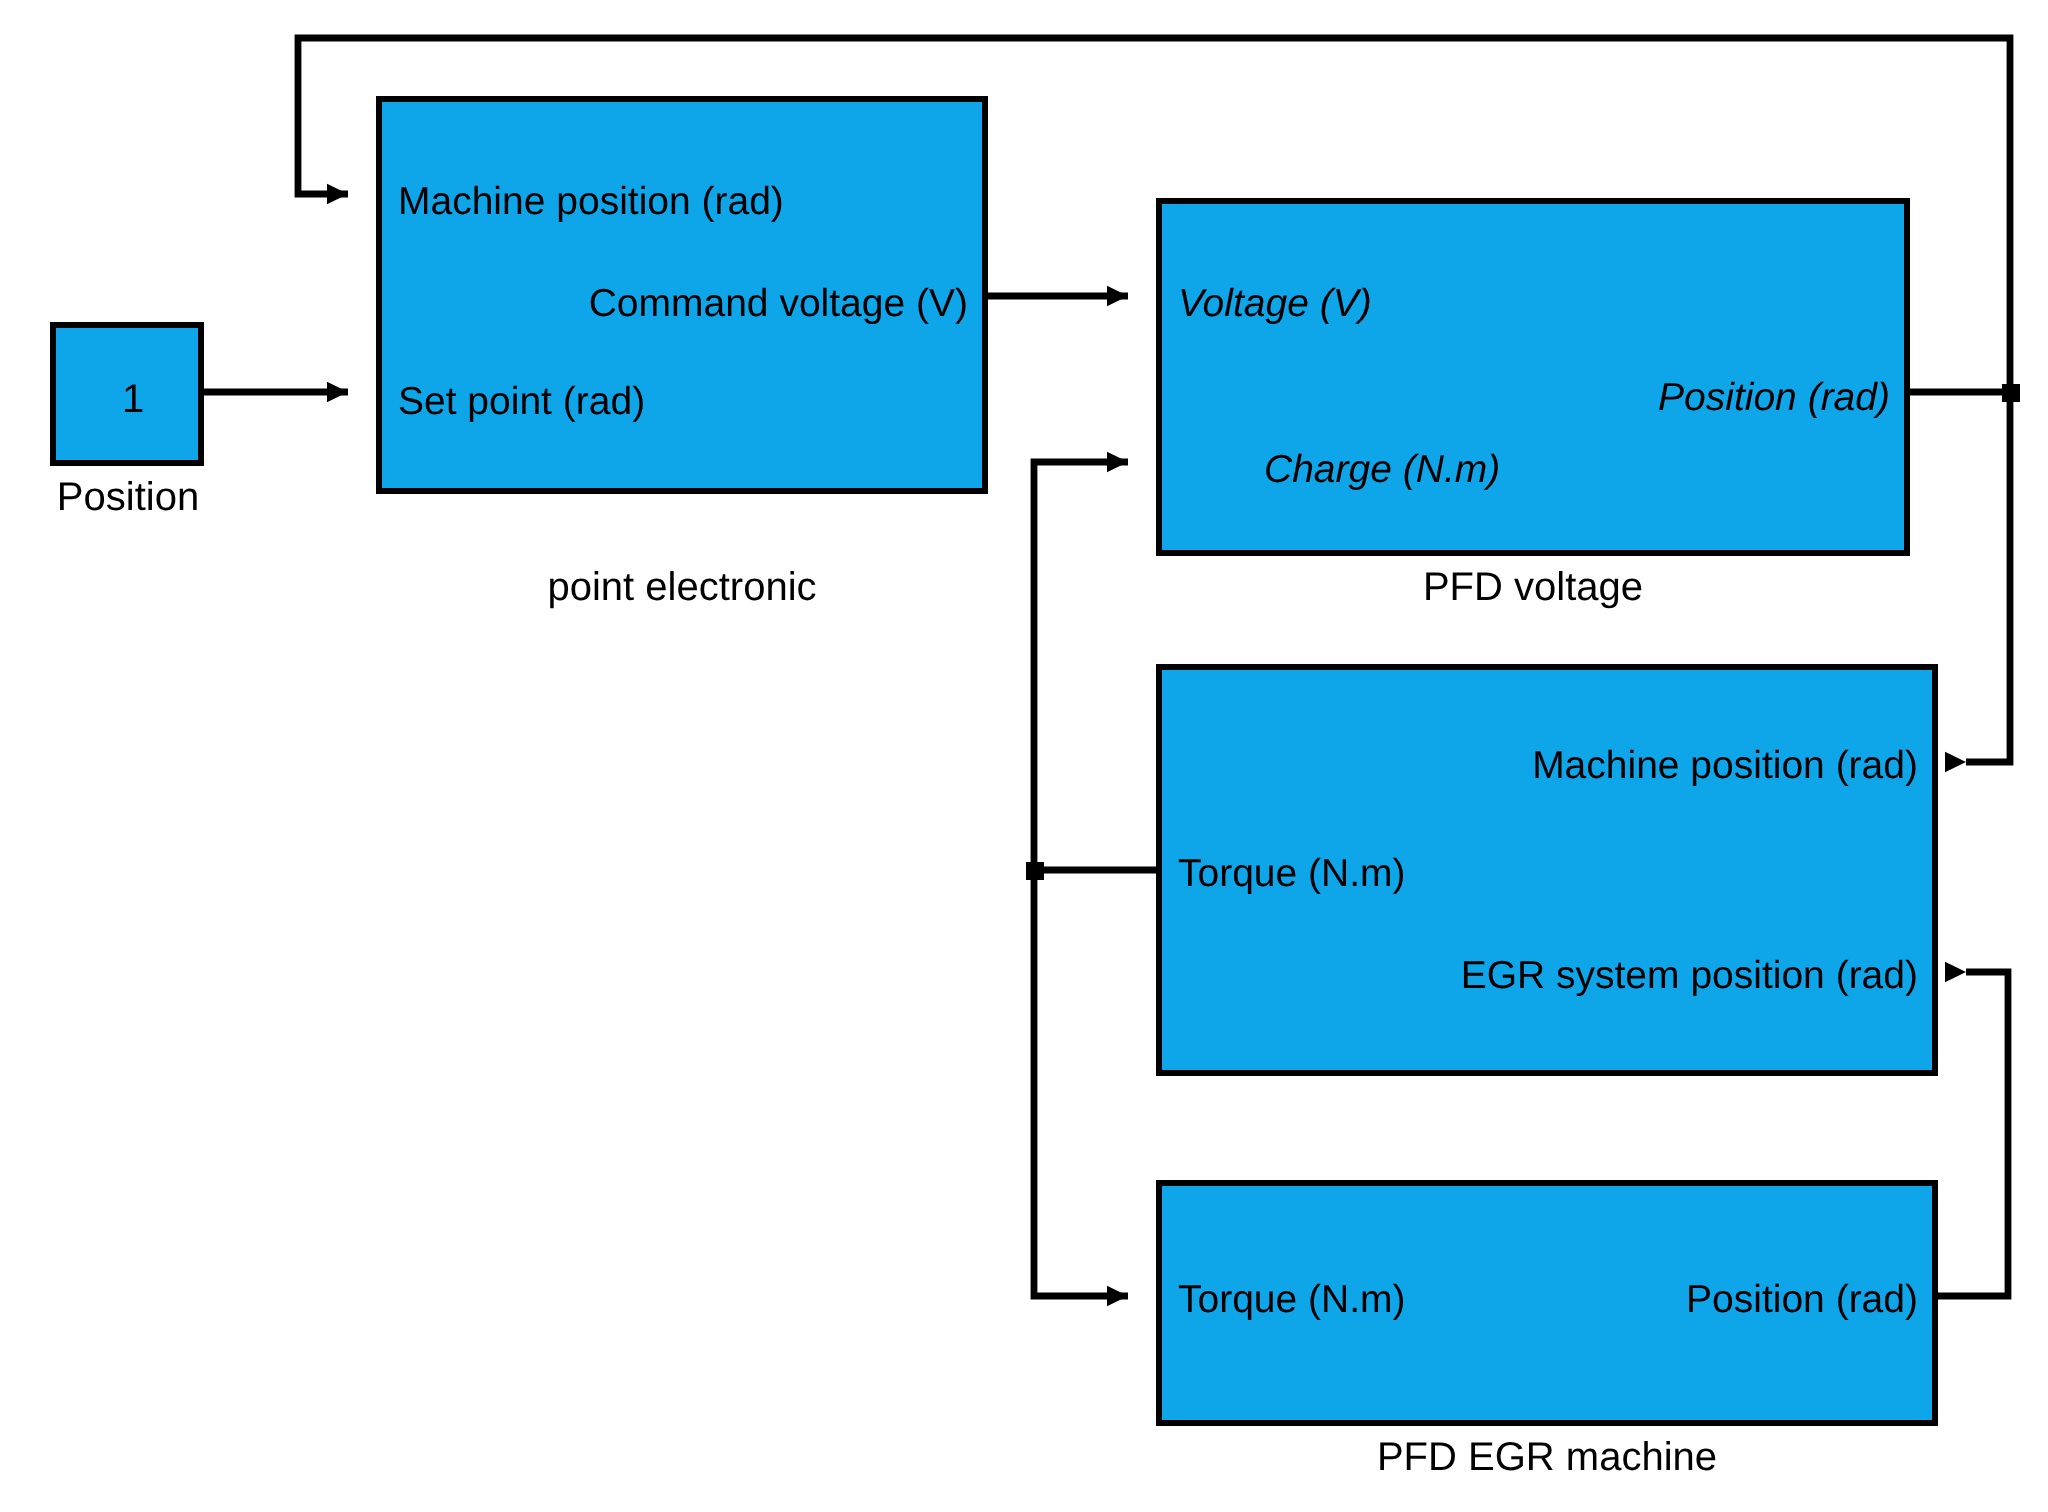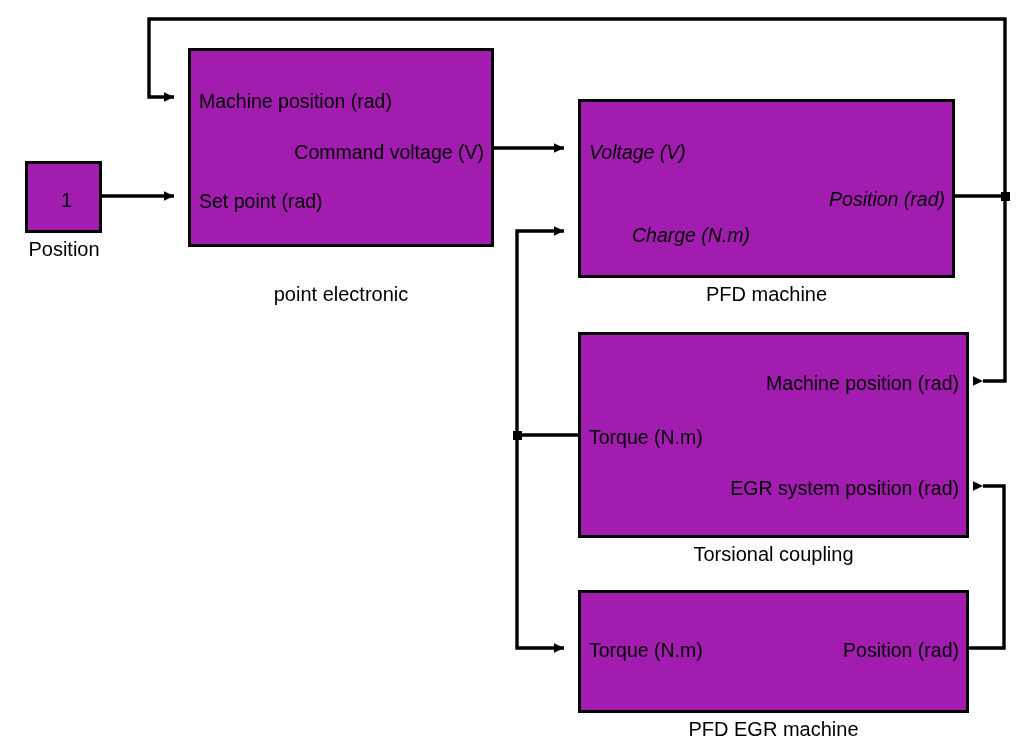--- a/index.html
+++ b/index.html
@@ -19,21 +19,21 @@
     position: absolute;
     left: 0;
     top: 0;
     width: 1024px;
     height: 756px;
   }
   .block {
     position: absolute;
     box-sizing: border-box;
     border: 3px solid #000000;
-    background: #a21caf;
+    background: #0ea5e9;
   }
   .port {
     position: absolute;
     font-size: 19.5px;
     color: #000000;
     white-space: nowrap;
     line-height: 1;
   }
   .port.left  { text-align: left; }
   .port.right { text-align: right; }
@@ -105,28 +105,27 @@
     <div class="port right" style="right:7px; top:92px;">Command voltage (V)</div>
     <div class="port left" style="left:8px; top:141px;">Set point (rad)</div>
   </div>
   <div class="caption" style="left:191px; top:283px; width:300px;">point electronic</div>
 
   <div class="block" style="left:578px; top:99px; width:377px; height:179px;font-style:italic;">
     <div class="port left" style="left:8px; top:41px;">Voltage (V)</div>
     <div class="port right" style="right:7px; top:88px;">Position (rad)</div>
     <div class="port left" style="left:8px; top:124px;margin-left:43px;">Charge (N.m)</div>
   </div>
-  <div class="caption" style="left:578px; top:283px; width:377px;">PFD machine</div>
+  <div class="caption" style="left:578px; top:283px; width:377px;">PFD voltage</div>
 
   <div class="block" style="left:578px; top:332px; width:391px; height:206px;">
     <div class="port right" style="right:7px; top:39px;">Machine position (rad)</div>
     <div class="port left" style="left:8px; top:93px;">Torque (N.m)</div>
     <div class="port right" style="right:7px; top:144px;">EGR system position (rad)</div>
   </div>
-  <div class="caption" style="left:578px; top:543px; width:391px;">Torsional coupling</div>
 
   <div class="block" style="left:578px; top:590px; width:391px; height:123px;">
     <div class="port left" style="left:8px; top:48px;">Torque (N.m)</div>
     <div class="port right" style="right:7px; top:48px;">Position (rad)</div>
   </div>
   <div class="caption" style="left:578px; top:718px; width:391px;">PFD EGR machine</div>
 
 </div>
 
 </body></html>

